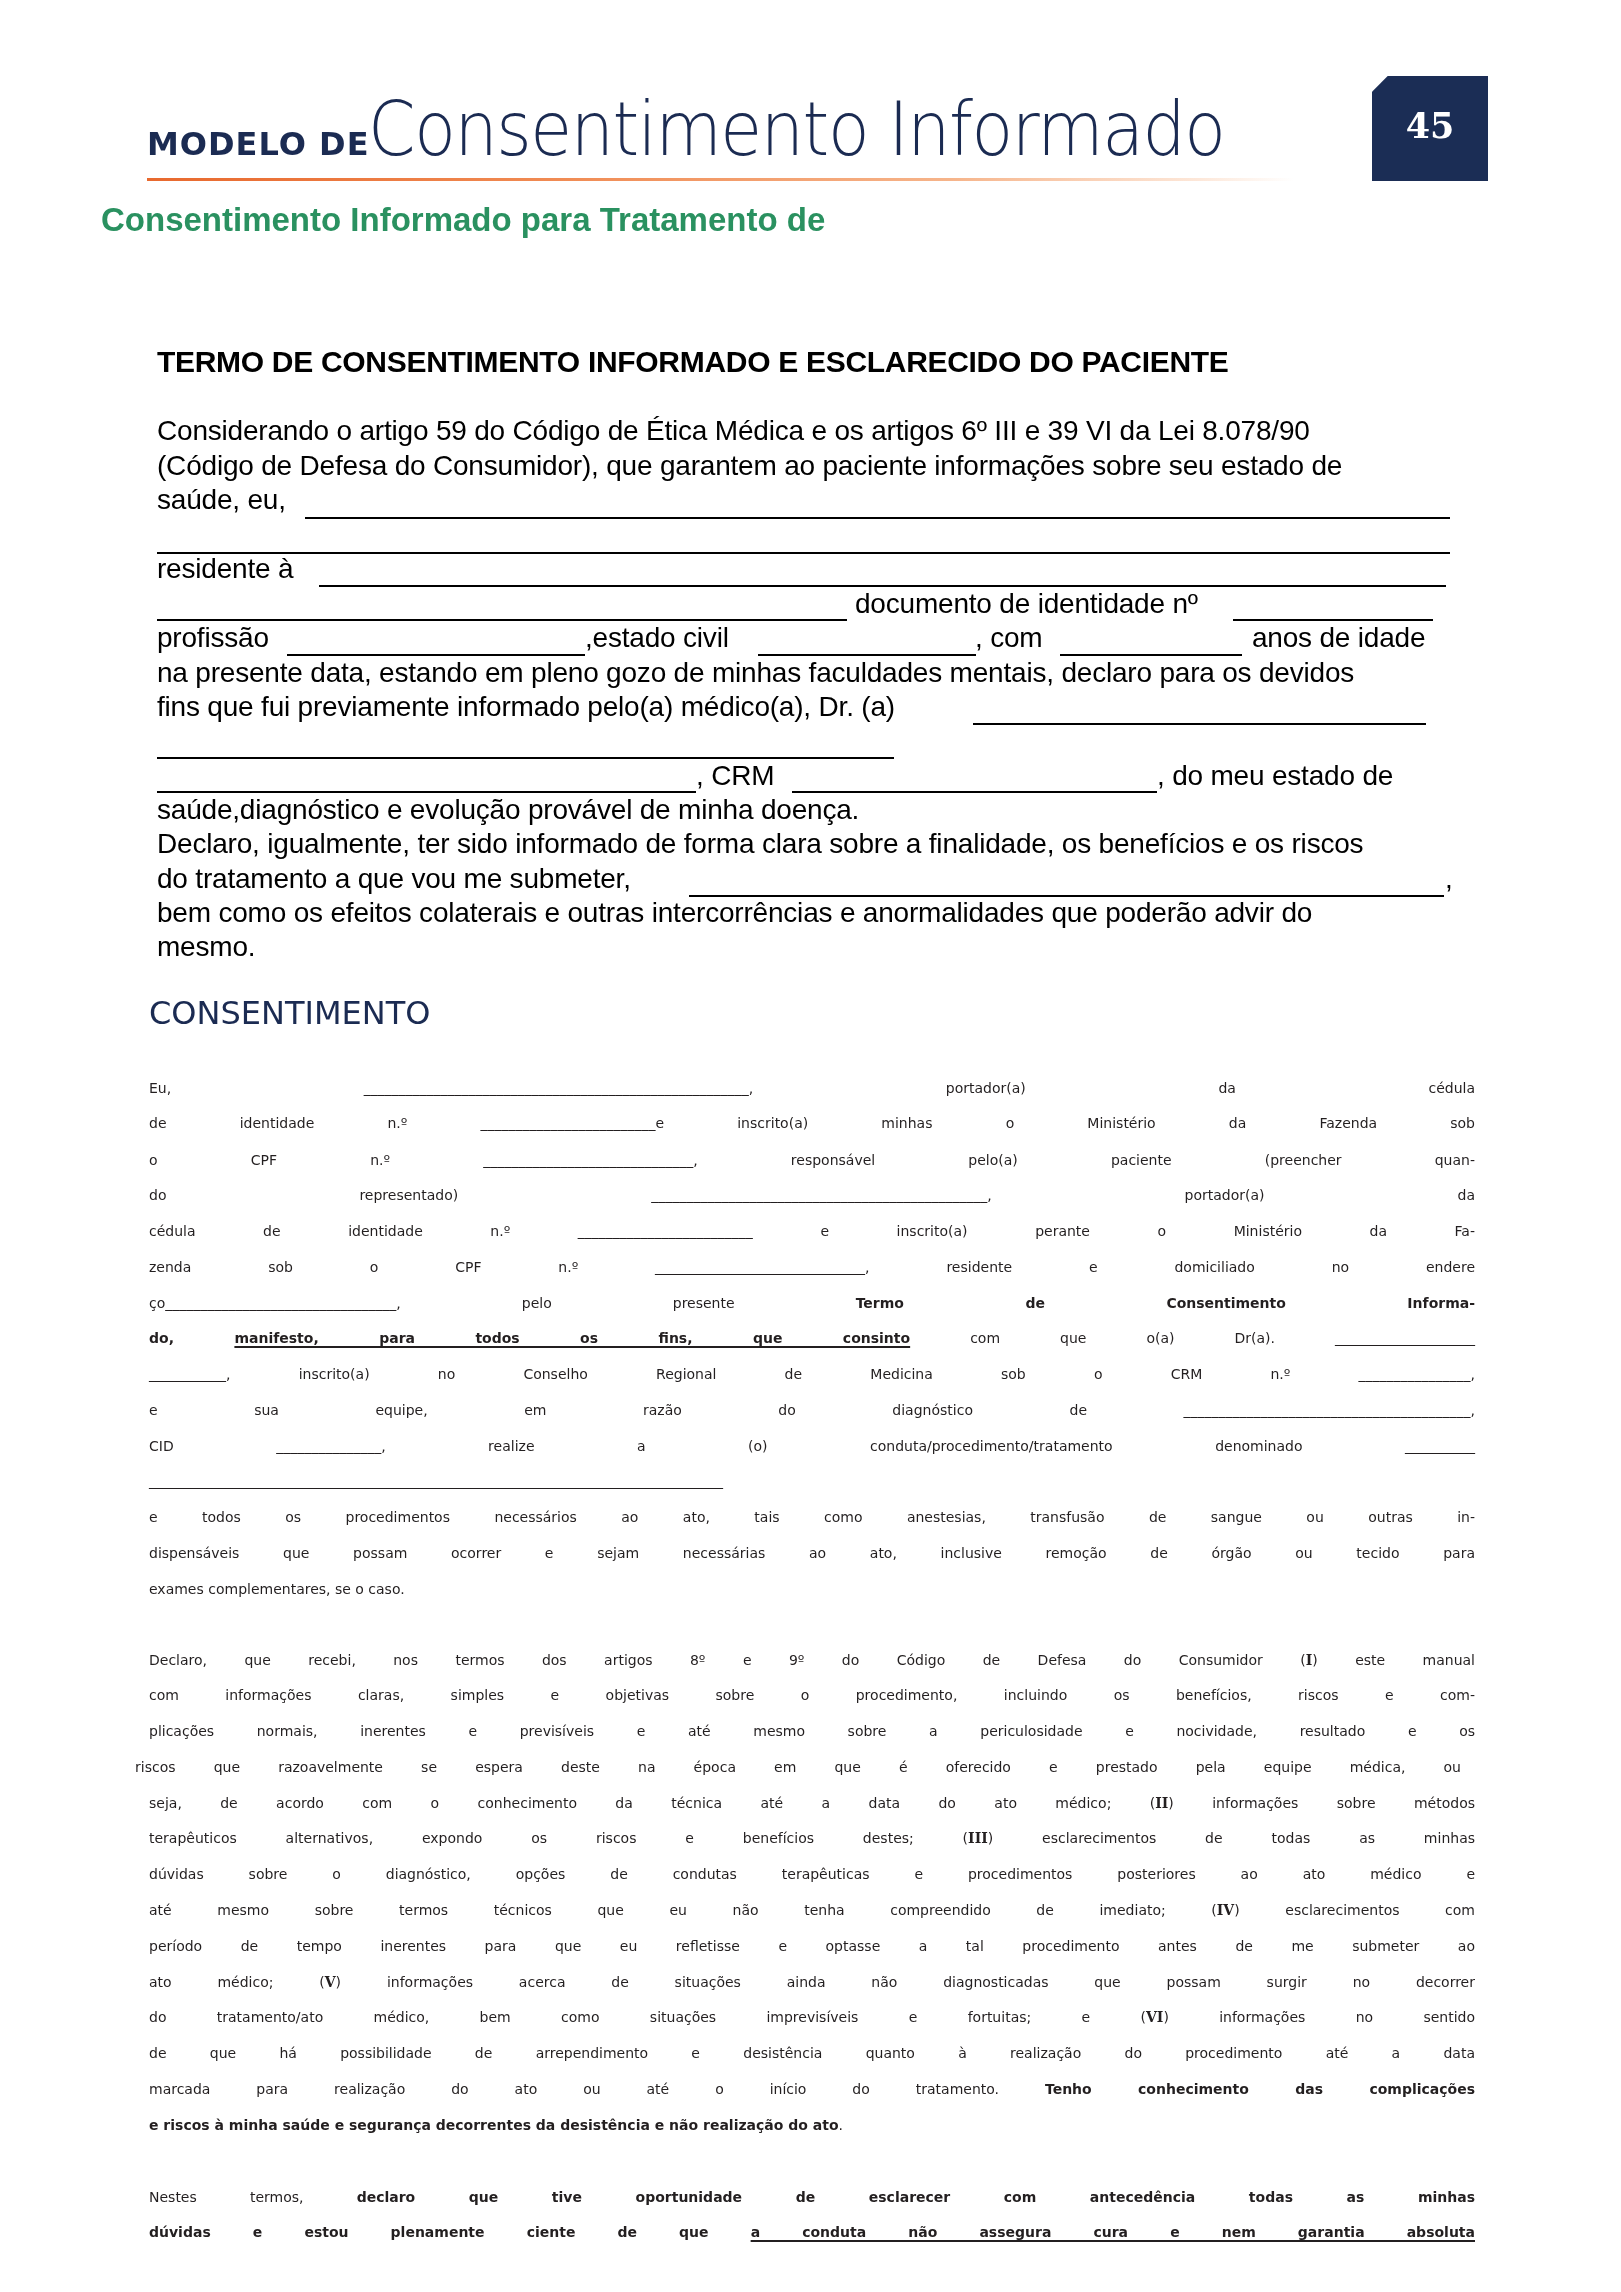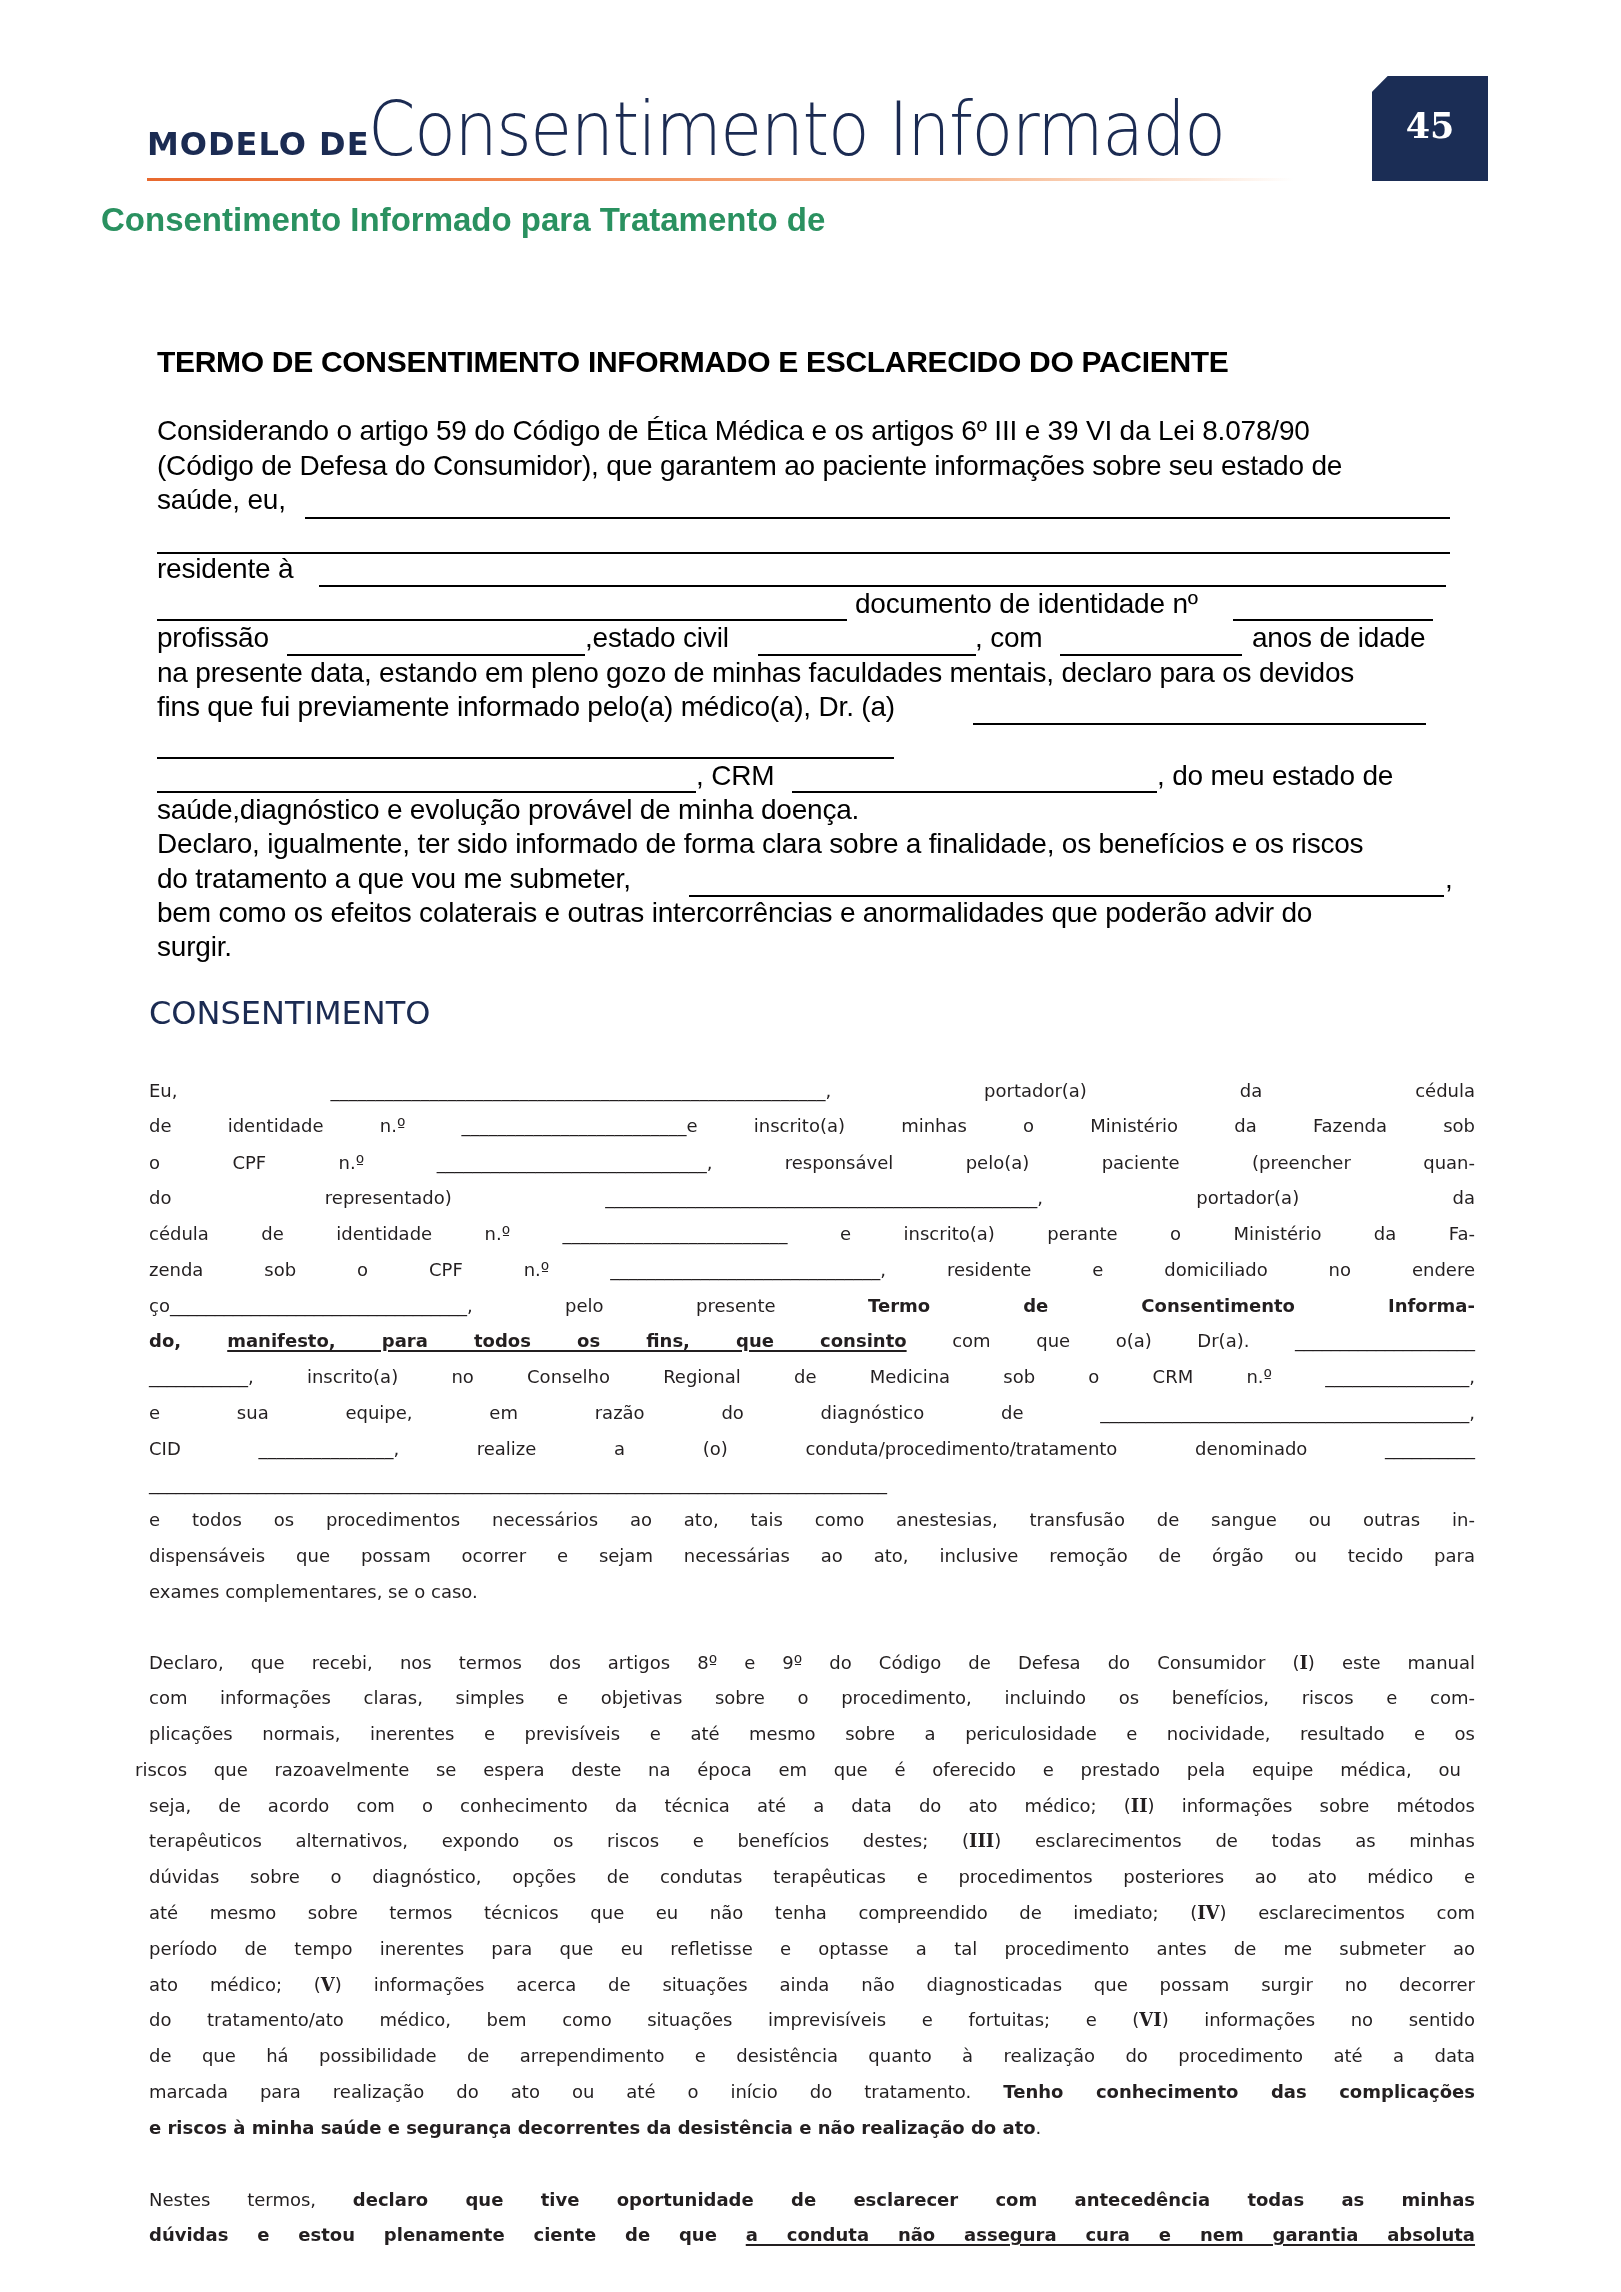--- a/index.html
+++ b/index.html
@@ -14,21 +14,21 @@
   #page-badge span { position:absolute; left:0; right:0; top:29px; text-align:center; color:#ffffff; font-family:"DejaVu Serif", serif; font-weight:bold; font-size:35px; }
 
   #subtitle { left:101px; top:200px; font-family:"Liberation Sans", sans-serif; font-weight:bold; font-size:33px; line-height:40px; color:#2a9160; white-space:normal; width:980px; }
 
   
   .ar { font-family:"Liberation Sans", sans-serif; font-size:28px; color:#000000; letter-spacing:-0.2px; }
   #termo-heading { left:157px; top:345px; font-family:"Liberation Sans", sans-serif; font-weight:bold; font-size:30px; color:#000; letter-spacing:-0.3px; }
 
   
   #consent-heading { left:149px; top:994px; font-family:"DejaVu Sans", sans-serif; font-size:32px; color:#1b2b52; }
-  .vd { font-family:"DejaVu Sans", sans-serif; font-size:18px; color:#231f20; }
+  .vd { font-family:"DejaVu Sans", sans-serif; font-size:14px; color:#231f20; }
   .just { width:1326px; text-align:justify; text-align-last:justify; white-space:nowrap; }
   .left { text-align:left; }
   .b { font-weight:bold; }
   .u { text-decoration:underline; text-decoration-thickness:2px; text-underline-offset:2.9px; }
   .rn { font-family:"DejaVu Serif", serif; font-weight:bold; }
 </style>
 </head>
 <body>
 
 <div class="abs" id="hdr-modelo">MODELO DE</div>
@@ -74,21 +74,21 @@
 <div class="abs ar" style="left:696px;top:760px;">, CRM</div>
 <div class="abs" style="left:792px;top:791px;width:365px;border-bottom:2px solid #000;"></div>
 <div class="abs ar" style="left:1157px;top:760px;">, do meu estado de</div>
 
 <div class="abs ar" style="left:157px;top:794px;">saúde,diagnóstico e evolução provável de minha doença.</div>
 <div class="abs ar" style="left:157px;top:828px;">Declaro, igualmente, ter sido informado de forma clara sobre a finalidade, os benefícios e os riscos</div>
 <div class="abs ar" style="left:157px;top:863px;">do tratamento a que vou me submeter,</div>
 <div class="abs" style="left:689px;top:895px;width:755px;border-bottom:2px solid #000;"></div>
 <div class="abs ar" style="left:1445px;top:863px;">,</div>
 <div class="abs ar" style="left:157px;top:897px;">bem como os efeitos colaterais e outras intercorrências e anormalidades que poderão advir do</div>
-<div class="abs ar" style="left:157px;top:931px;">surgir.</div>
+<div class="abs ar" style="left:157px;top:931px;">mesmo.</div>
 
 <div class="abs" id="consent-heading">CONSENTIMENTO</div>
 
 <div class="abs vd just" style="left:149px;top:1080px;">Eu, _______________________________________________________, portador(a) da cédula</div>
 <div class="abs vd just" style="left:149px;top:1115px;">de identidade n.º _________________________e inscrito(a) minhas o Ministério da Fazenda sob</div>
 <div class="abs vd just" style="left:149px;top:1152px;">o CPF n.º ______________________________, responsável pelo(a) paciente (preencher quan-</div>
 <div class="abs vd just" style="left:149px;top:1187px;">do representado) ________________________________________________, portador(a) da</div>
 <div class="abs vd just" style="left:149px;top:1223px;">cédula de identidade n.º _________________________ e inscrito(a) perante o Ministério da Fa-</div>
 <div class="abs vd just" style="left:149px;top:1259px;">zenda sob o CPF n.º ______________________________, residente e domiciliado no endere</div>
 <div class="abs vd just" style="left:149px;top:1295px;">

